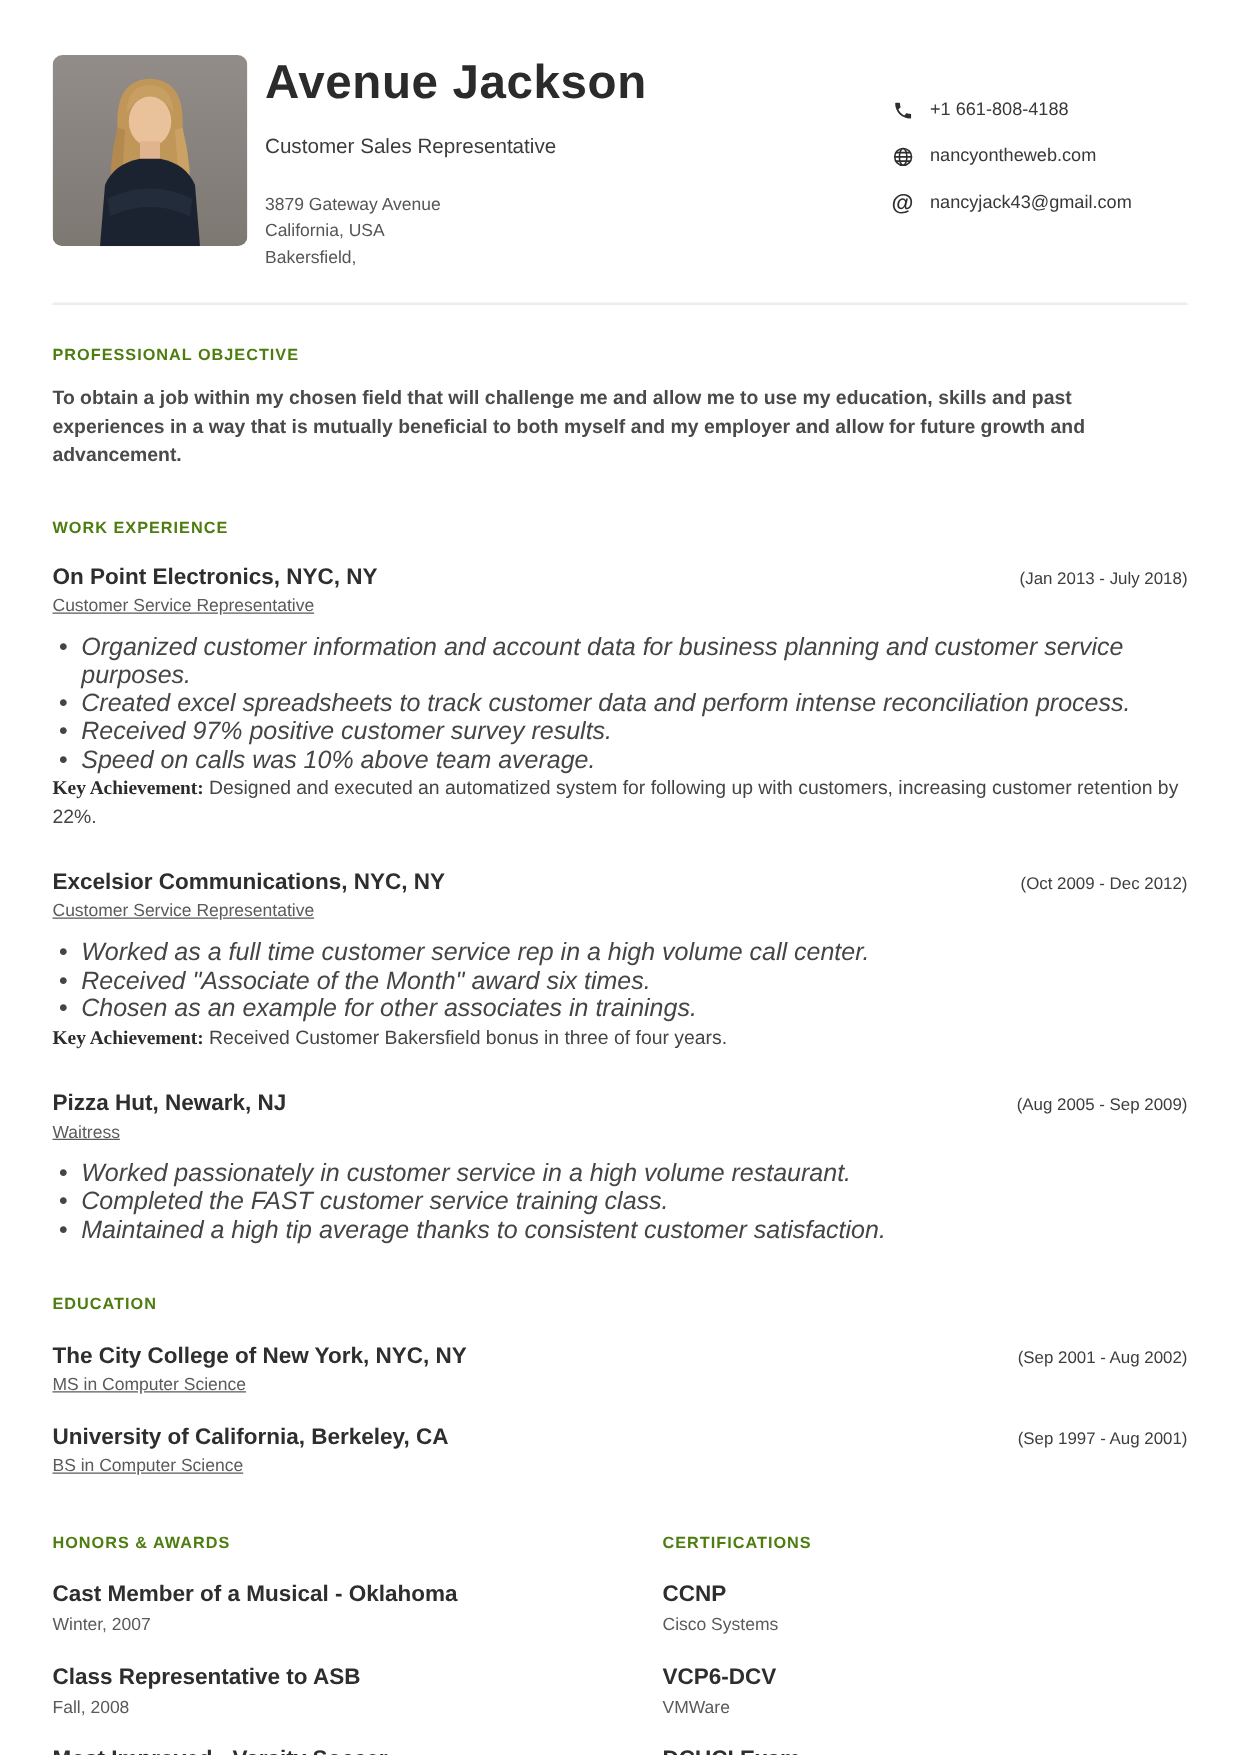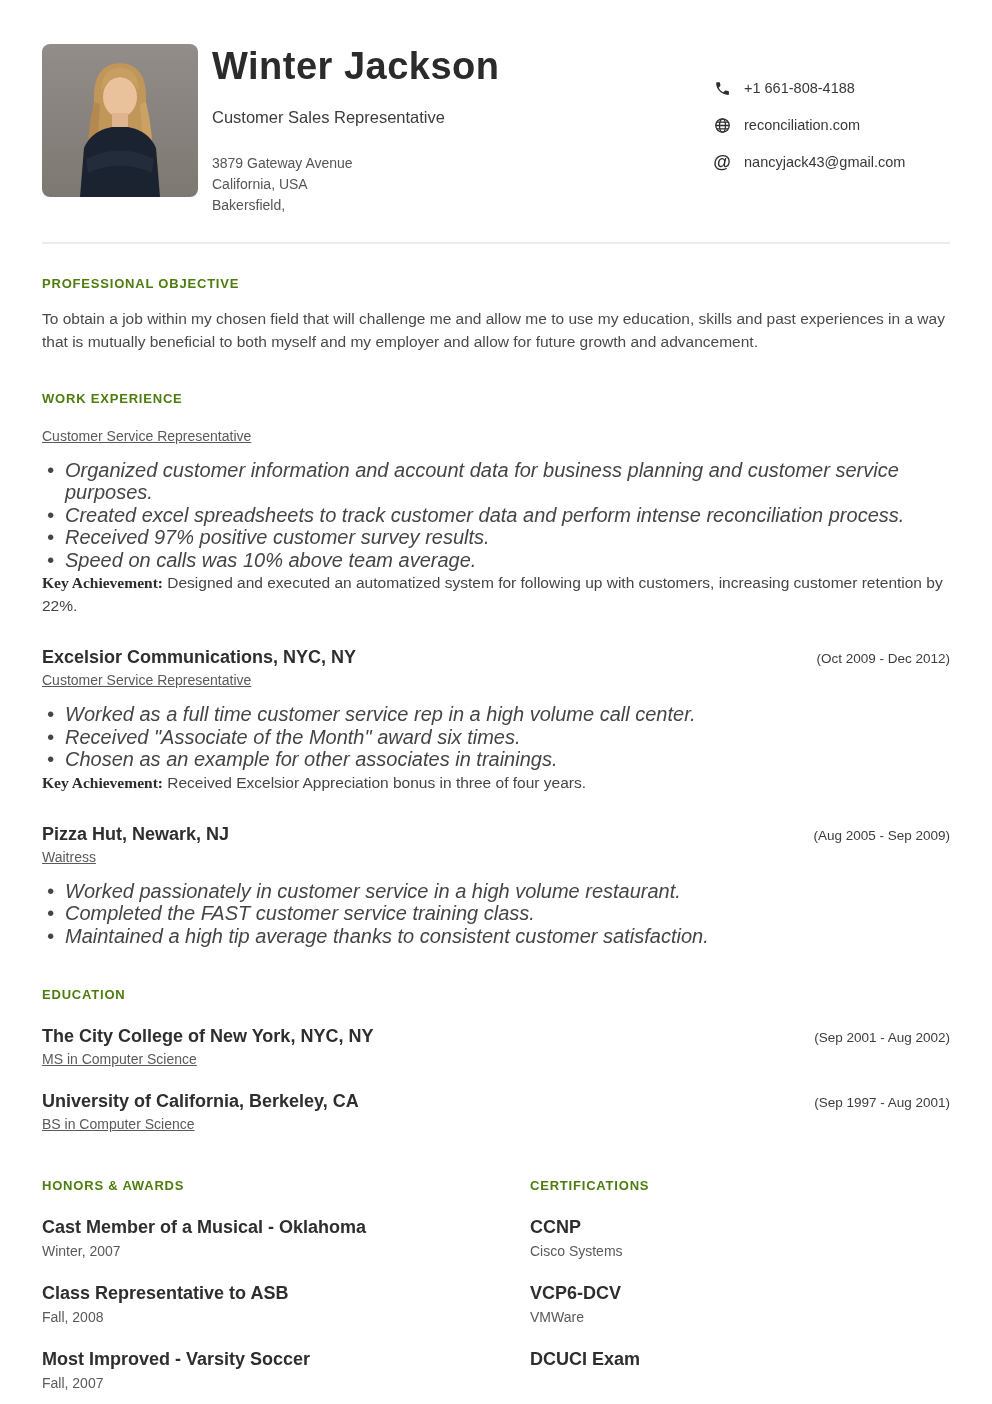--- a/index.html
+++ b/index.html
@@ -52,20 +52,21 @@
     font-weight: 700;
     letter-spacing: 0.8px;
     color: #4d7c0f;
   }
   .objective-section { margin-top: 32px; }
   .objective-text {
     margin-top: 16px;
     font-size: 15.5px;
     line-height: 23px;
     color: #4a4a4a;
+    font-weight: bold;
   }
 
   .work-section { margin-top: 38px; }
   .job { margin-top: 22px; margin-bottom: 30px; }
   .entry-head { display: flex; justify-content: space-between; align-items: baseline; }
   .entry-title { font-size: 18px; font-weight: 700; color: #2e2e2e; }
   .entry-date { font-size: 13.5px; color: #3d3d3d; white-space: nowrap; }
   .entry-sub { font-size: 14px; color: #5a5a5a; margin-top: 4px; text-decoration: underline; }
   ul.bullets { list-style: none; margin-top: 15px; }
   ul.bullets li {
@@ -114,21 +115,21 @@
         <ellipse cx="78" cy="53" rx="17" ry="20" fill="#e9c29c"></ellipse>
         <path d="M59 47 Q60 24 78 24 Q96 24 97 47 Q89 33 78 33 Q67 33 59 47 Z" fill="#c79f63"></path>
         <rect x="70" y="69" width="16" height="15" fill="#dfb48e"></rect>
         <path d="M38 153 L42 104 Q49 87 70 83 L86 83 Q107 87 114 104 L118 153 Z" fill="#1b2330"></path>
         <path d="M44 115 Q78 98 112 115 L110 129 Q78 114 46 129 Z" fill="#232c3b"></path>
         <path d="M44 115 L58 108 L62 124 L46 129 Z" fill="#28324200"></path>
       </svg>
     </div>
 
     <div class="header-main">
-      <div class="person-name">Winter Jackson</div>
+      <div class="person-name">Avenue Jackson</div>
       <div class="person-title">Customer Sales Representative</div>
       <div class="address">
         <div>3879 Gateway Avenue</div>
         <div>California, USA</div>
         <div>Bakersfield,</div>
       </div>
     </div>
 
     <div class="header-contact">
       <div class="contact-row">
@@ -140,21 +141,21 @@
         <span class="contact-text">+1 661-808-4188</span>
       </div>
       <div class="contact-row">
         <span class="contact-icon">
           <svg viewBox="0 0 24 24" fill="none" stroke="#2e2e2e" stroke-width="1.8">
             <circle cx="12" cy="12" r="9.5"></circle>
             <ellipse cx="12" cy="12" rx="4.2" ry="9.5"></ellipse>
             <path d="M2.5 12h19M3.5 7.2h17M3.5 16.8h17"></path>
           </svg>
         </span>
-        <span class="contact-text">reconciliation.com</span>
+        <span class="contact-text">nancyontheweb.com</span>
       </div>
       <div class="contact-row">
         <span class="contact-icon">
             <span class="at-glyph">@</span>
           </span>
         <span class="contact-text">nancyjack43@gmail.com</span>
       </div>
     </div>
   </div>
 
@@ -162,20 +163,24 @@
 
   <div class="objective-section">
     <div class="section-heading">PROFESSIONAL OBJECTIVE</div>
     <p class="objective-text">To obtain a job within my chosen field that will challenge me and allow me to use my education, skills and past experiences in a way that is mutually beneficial to both myself and my employer and allow for future growth and advancement.</p>
   </div>
 
   <div class="work-section">
     <div class="section-heading">WORK EXPERIENCE</div>
 
     <div class="job">
+      <div class="entry-head">
+        <span class="entry-title">On Point Electronics, NYC, NY</span>
+        <span class="entry-date">(Jan 2013 - July 2018)</span>
+      </div>
       <div class="entry-sub">Customer Service Representative</div>
       <ul class="bullets">
           <li>Organized customer information and account data for business planning and customer service purposes.</li>
           <li>Created excel spreadsheets to track customer data and perform intense reconciliation process.</li>
           <li>Received 97% positive customer survey results.</li>
           <li>Speed on calls was 10% above team average.</li>
         </ul>
       <p class="achievement"><strong>Key Achievement:</strong> <span>Designed and executed an automatized system for following up with customers, increasing customer retention by 22%.</span></p>
     </div>
 
@@ -183,21 +188,21 @@
       <div class="entry-head">
         <span class="entry-title">Excelsior Communications, NYC, NY</span>
         <span class="entry-date">(Oct 2009 - Dec 2012)</span>
       </div>
       <div class="entry-sub">Customer Service Representative</div>
       <ul class="bullets">
           <li>Worked as a full time customer service rep in a high volume call center.</li>
           <li>Received "Associate of the Month" award six times.</li>
           <li>Chosen as an example for other associates in trainings.</li>
         </ul>
-      <p class="achievement"><strong>Key Achievement:</strong> <span>Received Excelsior Appreciation bonus in three of four years.</span></p>
+      <p class="achievement"><strong>Key Achievement:</strong> <span>Received Customer Bakersfield bonus in three of four years.</span></p>
     </div>
 
     <div class="job">
       <div class="entry-head">
         <span class="entry-title">Pizza Hut, Newark, NJ</span>
         <span class="entry-date">(Aug 2005 - Sep 2009)</span>
       </div>
       <div class="entry-sub">Waitress</div>
       <ul class="bullets">
           <li>Worked passionately in customer service in a high volume restaurant.</li>

